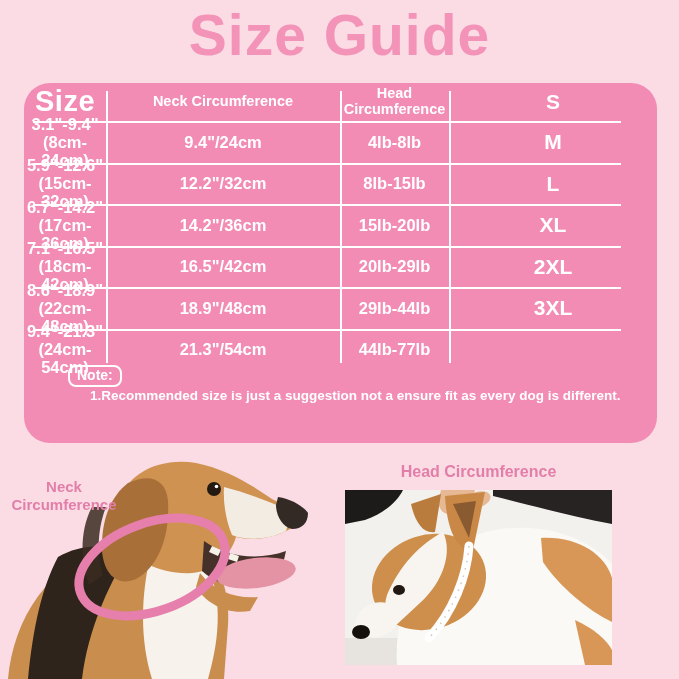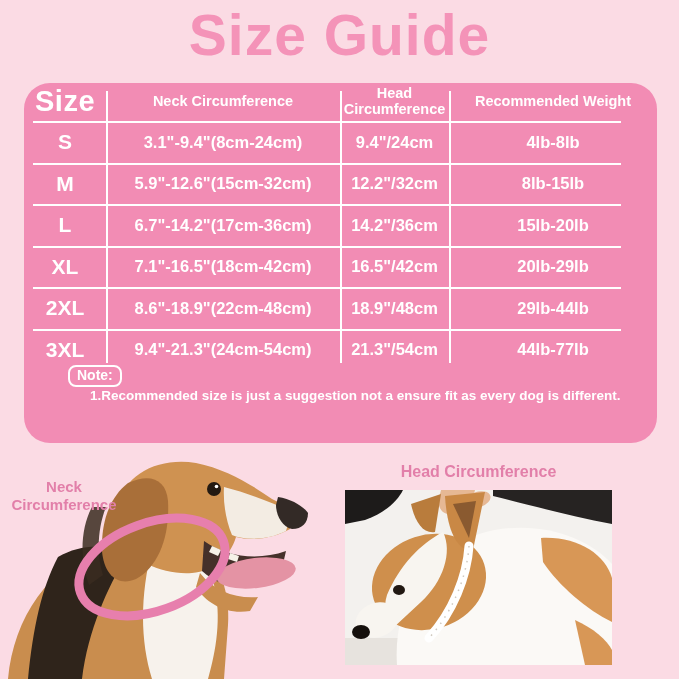--- a/index.html
+++ b/index.html
@@ -63,21 +63,20 @@
 
 <div class="page">
 
   <div class="title">Size Guide</div>
 
   <div class="panel">
     <div class="size-table">
       <div class="cell hdr hdr-size">Size</div>
       <div class="cell hdr">Neck Circumference</div>
       <div class="cell hdr head-col">Head Circumference</div>
-      <div class="cell hdr">Recommended Weight</div>
 
       <div class="cell size-col">S</div>
       <div class="cell">3.1"-9.4"(8cm-24cm)</div>
       <div class="cell">9.4"/24cm</div>
       <div class="cell">4lb-8lb</div>
 
       <div class="cell size-col">M</div>
       <div class="cell">5.9"-12.6"(15cm-32cm)</div>
       <div class="cell">12.2"/32cm</div>
       <div class="cell">8lb-15lb</div>

